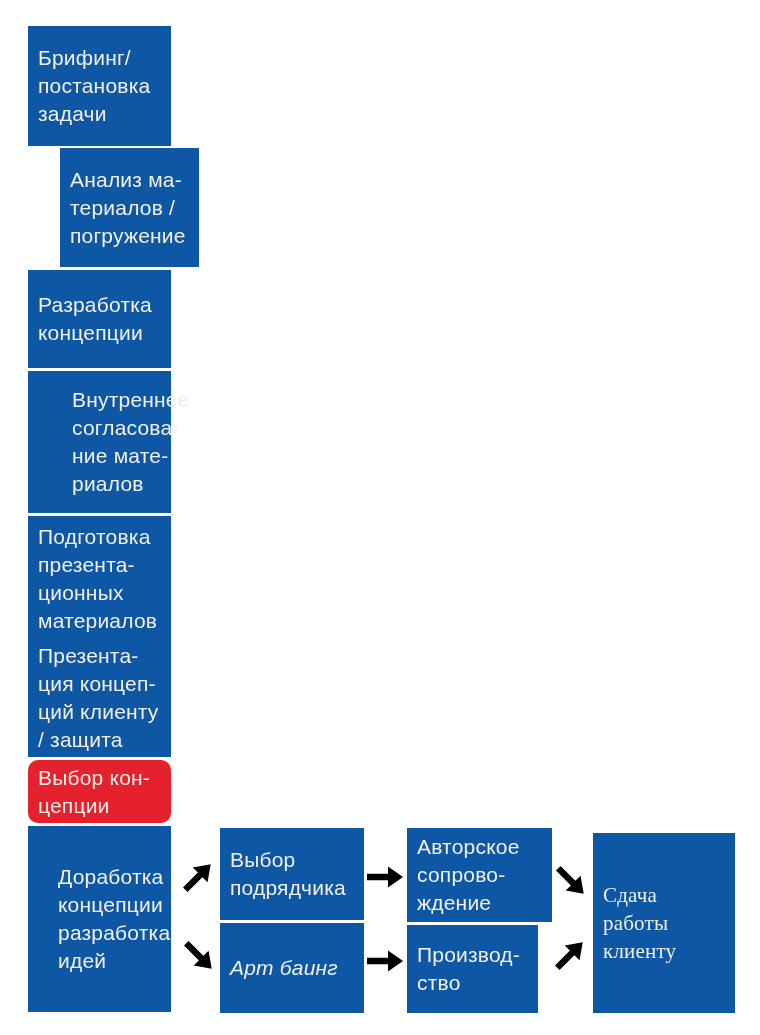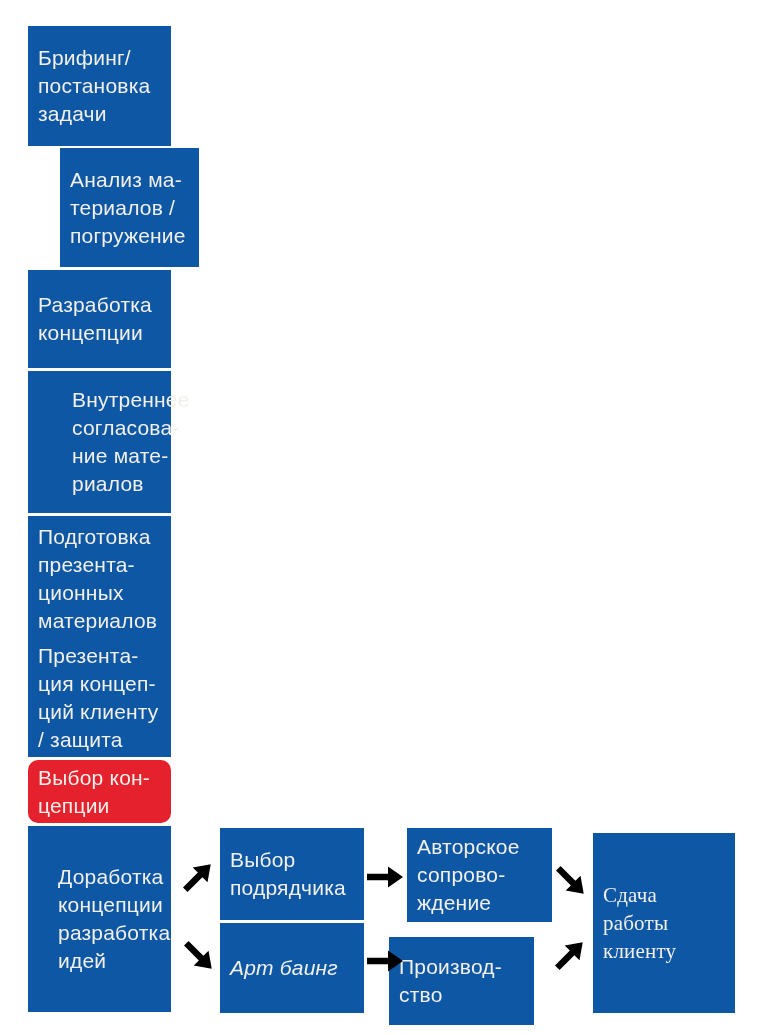--- a/index.html
+++ b/index.html
@@ -40,21 +40,21 @@
   .b2  { left: 28px;  top: 270px; width: 143px; height: 98px;  }
   .b3  { left: 28px;  top: 371px; width: 143px; height: 142px; padding-left: 44px; }
   .b4  { left: 28px;  top: 516px; width: 143px; height: 126px; }
   .b5  { left: 28px;  top: 639px; width: 143px; height: 118px; }
   .b6  { left: 28px;  top: 760px; width: 143px; height: 63px; border-radius: 10px;  }
   .b7  { left: 28px;  top: 826px; width: 143px; height: 186px; padding-left: 30px; }
   
   .b8  { left: 220px; top: 828px; width: 144px; height: 92px;  }
   .b9  { left: 220px; top: 923px; width: 144px; height: 90px; font-style: italic;  }
   .b10 { left: 407px; top: 828px; width: 145px; height: 94px;  }
-  .b11 { left: 389px; top: 925px; width: 145px; height: 88px; margin-top: 12px;  }
+  .b11 { left: 407px; top: 925px; width: 131px; height: 88px;  }
   .b12 { left: 593px; top: 833px; width: 142px; height: 180px; font-family: Liberation Serif, serif; }
 
   .arrow {
     position: absolute;
     width: 38px;
     height: 24px;
   }
   .arrow svg { display: block; width: 100%; height: 100%; }
   .arrow path { fill: var(--arrow-color); }
   .arrow.up   { transform: rotate(-45deg); }

